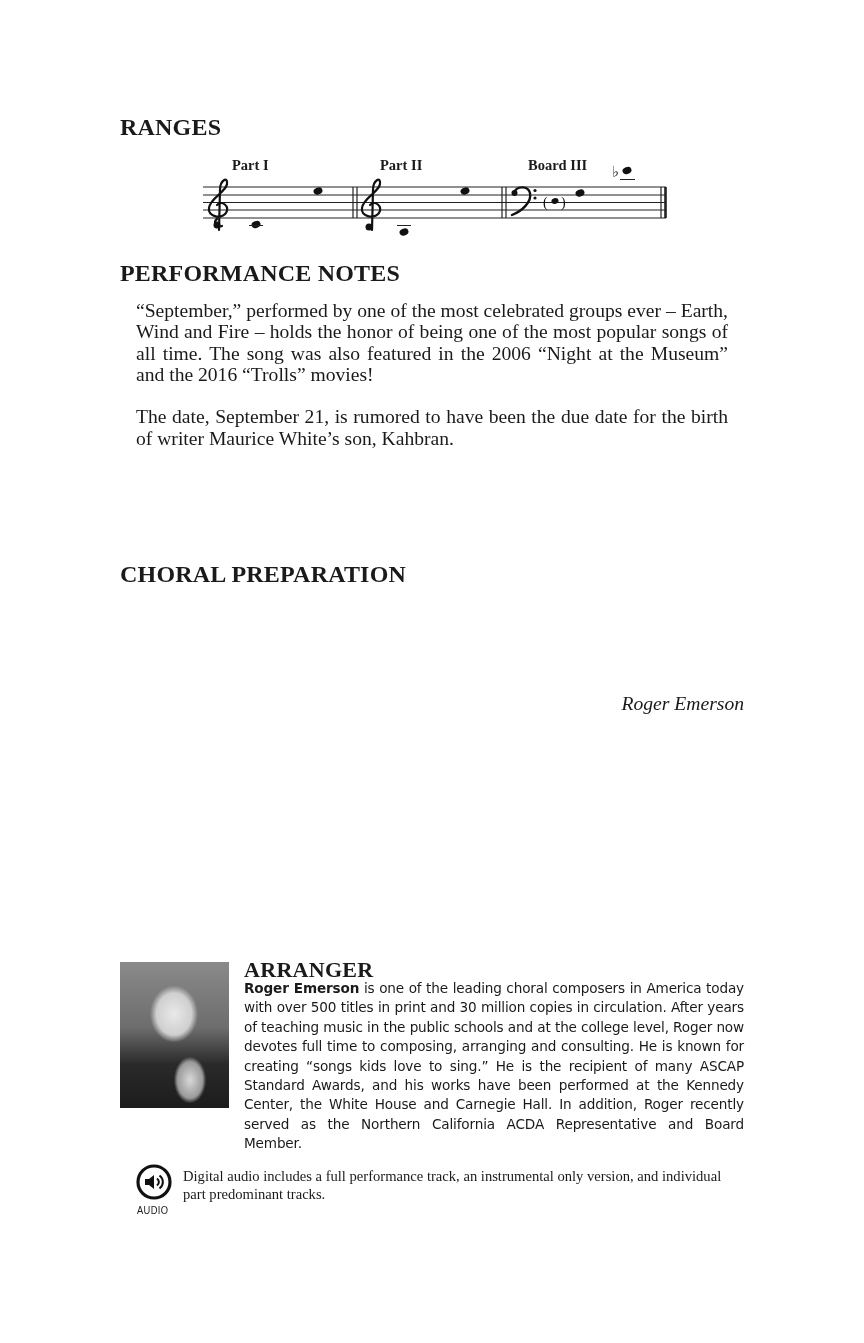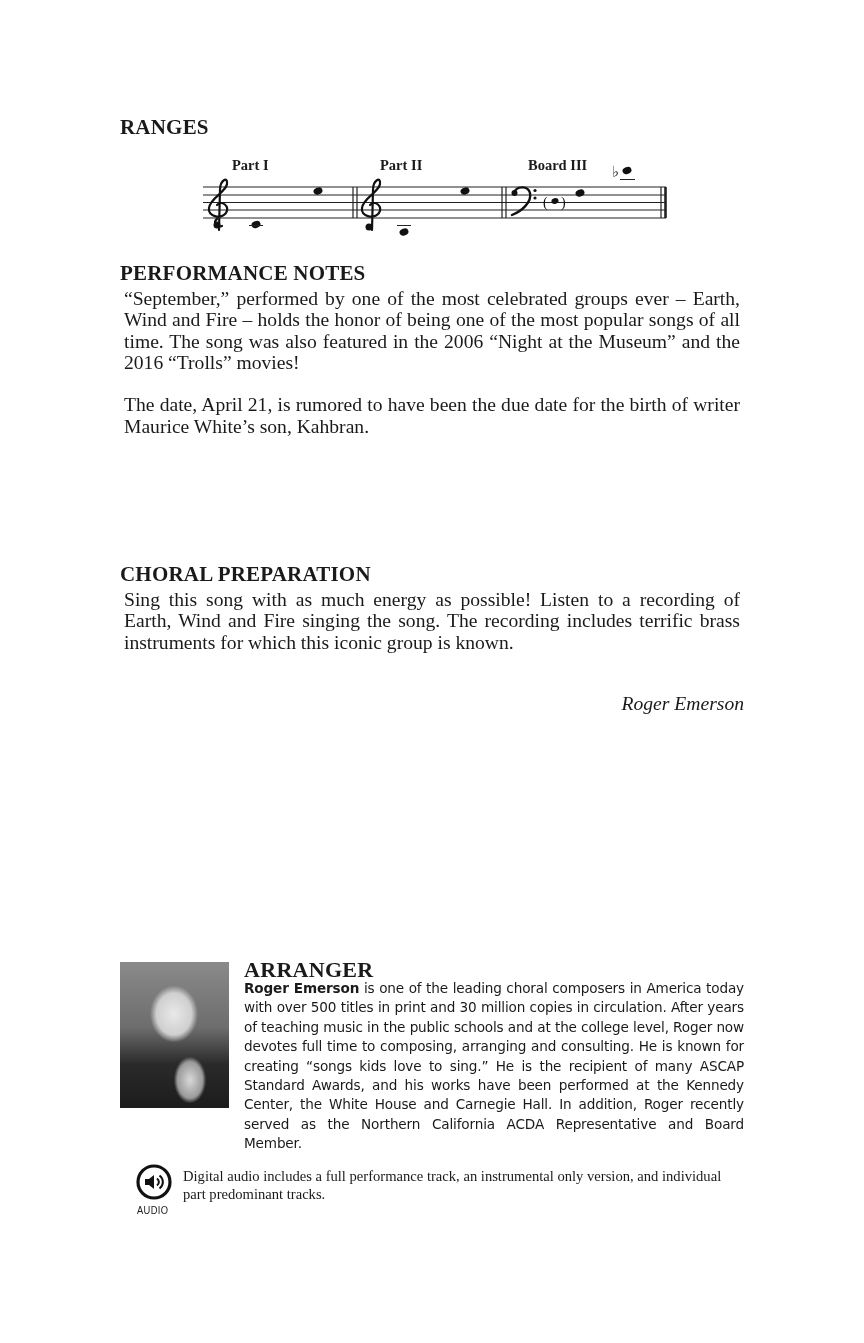--- a/index.html
+++ b/index.html
@@ -4,27 +4,27 @@
   <style>
     html, body { margin: 0; padding: 0; background: #ffffff; }
     body {
       width: 864px; height: 1343px; position: relative; overflow: hidden;
       color: #1a1a1a;
       font-family: "Liberation Serif", "DejaVu Serif", serif;
     }
     .abs { position: absolute; }
     .heading {
       font-family: "Liberation Serif", serif;
-      font-weight: bold; font-size: 21px; letter-spacing: 0.2px;
+      font-weight: bold; font-size: 24px; letter-spacing: 0.2px;
       margin: 0; line-height: 21px;
     }
     .body-text {
       font-family: "Liberation Serif", serif;
       font-size: 19.6px; line-height: 21.3px;
-      text-align: justify; margin: 4px;
+      text-align: justify; margin: 16px;
     }
     .section { position: absolute; left: 120px; width: 624px; }
     .para { margin: 0 0 21.3px 0; }
     .para:last-child { margin-bottom: 0; }
     .signature {
       position: absolute; right: 120px; top: 693px;
       font-style: italic; font-size: 19.6px;
       font-family: "Liberation Serif", serif;
     }
     
@@ -124,28 +124,27 @@
     <text x="612" y="177" font-family="DejaVu Serif, serif" font-size="15" fill="#111">♭</text>
     <ellipse cx="627" cy="170.5" rx="4.6" ry="3.4" fill="#111" transform="rotate(-20 627 170.5)"></ellipse>
     <line x1="620" y1="179.5" x2="635" y2="179.5" stroke="#222" stroke-width="1"></line>
   </svg>
 </div>
 
 <div class="section" style="top:263px;">
   <h2 class="heading">PERFORMANCE NOTES</h2>
   <div class="body-text">
     <p class="para">“September,” performed by one of the most celebrated groups ever – Earth, Wind and Fire – holds the honor of being one of the most popular songs of all time. The song was also featured in the 2006 “Night at the Museum” and the 2016 “Trolls” movies!</p>
-    <p class="para">The date, April 21, is rumored to have been the due date for the birth of writer Maurice White’s son, Kahbran.</p>
+    <p class="para">The date, September 21, is rumored to have been the due date for the birth of writer Maurice White’s son, Kahbran.</p>
   </div>
 </div>
 
 <div class="section" style="top:564px;">
   <h2 class="heading">CHORAL PREPARATION</h2>
   <div class="body-text">
-    <p class="para">Sing this song with as much energy as possible! Listen to a recording of Earth, Wind and Fire singing the song. The recording includes terrific brass instruments for which this iconic group is known.</p>
   </div>
 </div>
 <div class="signature">Roger Emerson</div>
 
 <div class="photo" title="Portrait photo of Roger Emerson"></div>
 <div class="arranger-heading">ARRANGER</div>
 <div class="bio"><b>Roger Emerson</b><span> is one of the leading choral composers in America today with over 500 titles in print and 30 million copies in circulation. After years of teaching music in the public schools and at the college level, Roger now devotes full time to composing, arranging and consulting. He is known for creating “songs kids love to sing.” He is the recipient of many ASCAP Standard Awards, and his works have been performed at the Kennedy Center, the White House and Carnegie Hall. In addition, Roger recently served as the Northern California ACDA Representative and Board Member.</span></div>
 
 <div class="audio-icon">
   <svg width="38" height="38" viewBox="0 0 38 38">

